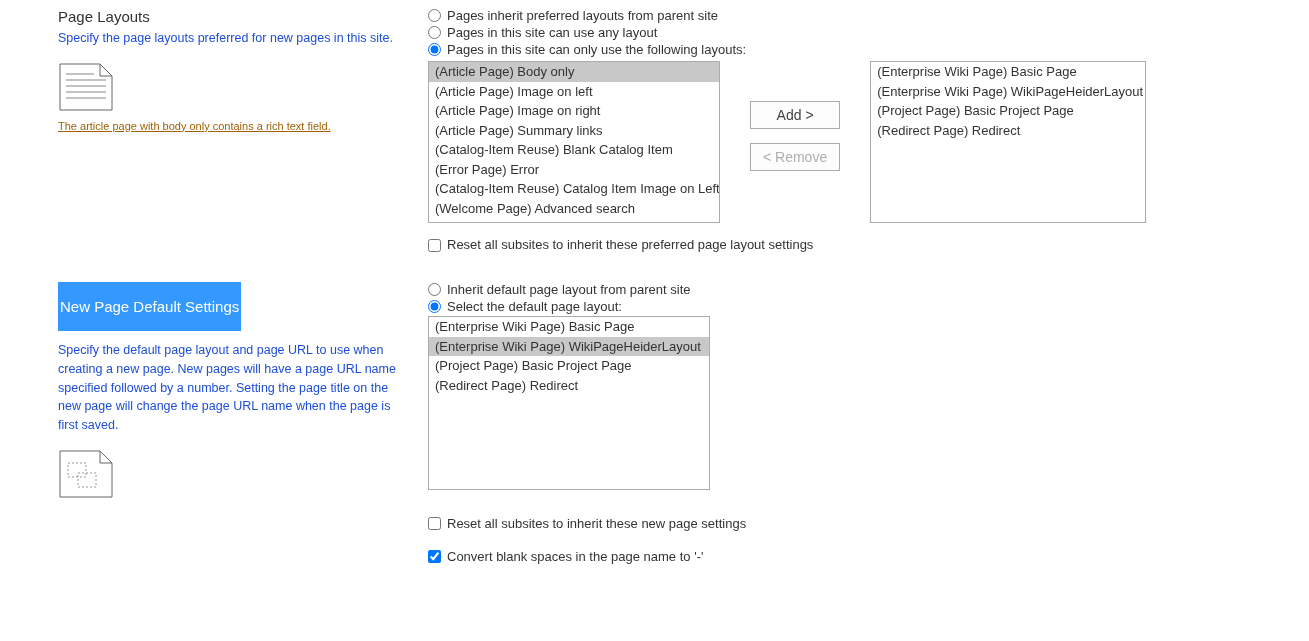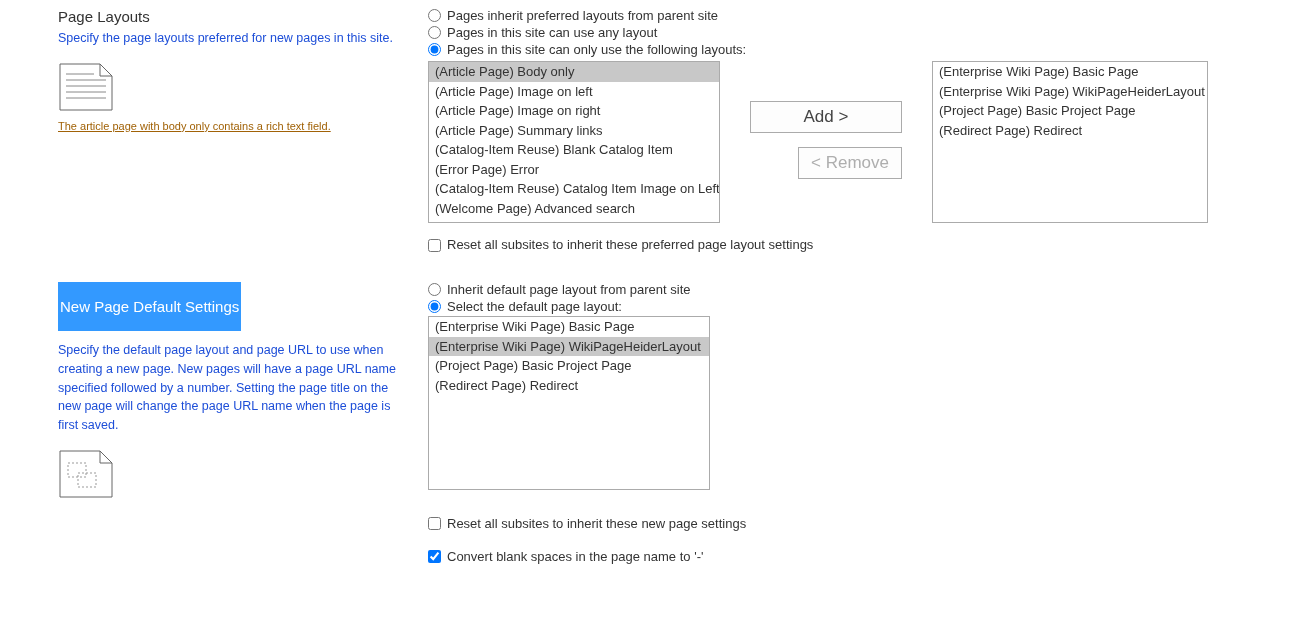--- a/index.html
+++ b/index.html
@@ -32,27 +32,27 @@
       font-size: 13px;
       color: #333;
     }
     .listbox .item { padding: 1px 6px; line-height: 1.35; white-space: nowrap; cursor: default; }
     .listbox .item.selected { background: #c8c8c8; }
     .btn-col { display: flex; flex-direction: column; gap: 14px; margin: 40px 30px 0 30px; }
     .btn {
       border: 1px solid #ababab;
       background: #fdfdfd;
       color: #444;
-      font-size: 17px;
+      font-size: 14px;
       padding: 5px 12px;
       min-width: 68px;
       text-align: center;
       cursor: pointer;
     }
-    .btn.disabled { color: #aeaeae; cursor: default; margin-left: 48px; }
+    .btn.disabled { color: #aeaeae; cursor: default; }
     .right-list {
       border: 1px solid #ababab;
       background: #fff;
       height: 162px;
       width: 276px;
       overflow-y: scroll;
       font-size: 13px;
       color: #333;
     }
     .right-list .item { padding: 1px 6px; line-height: 1.35; white-space: nowrap; }

